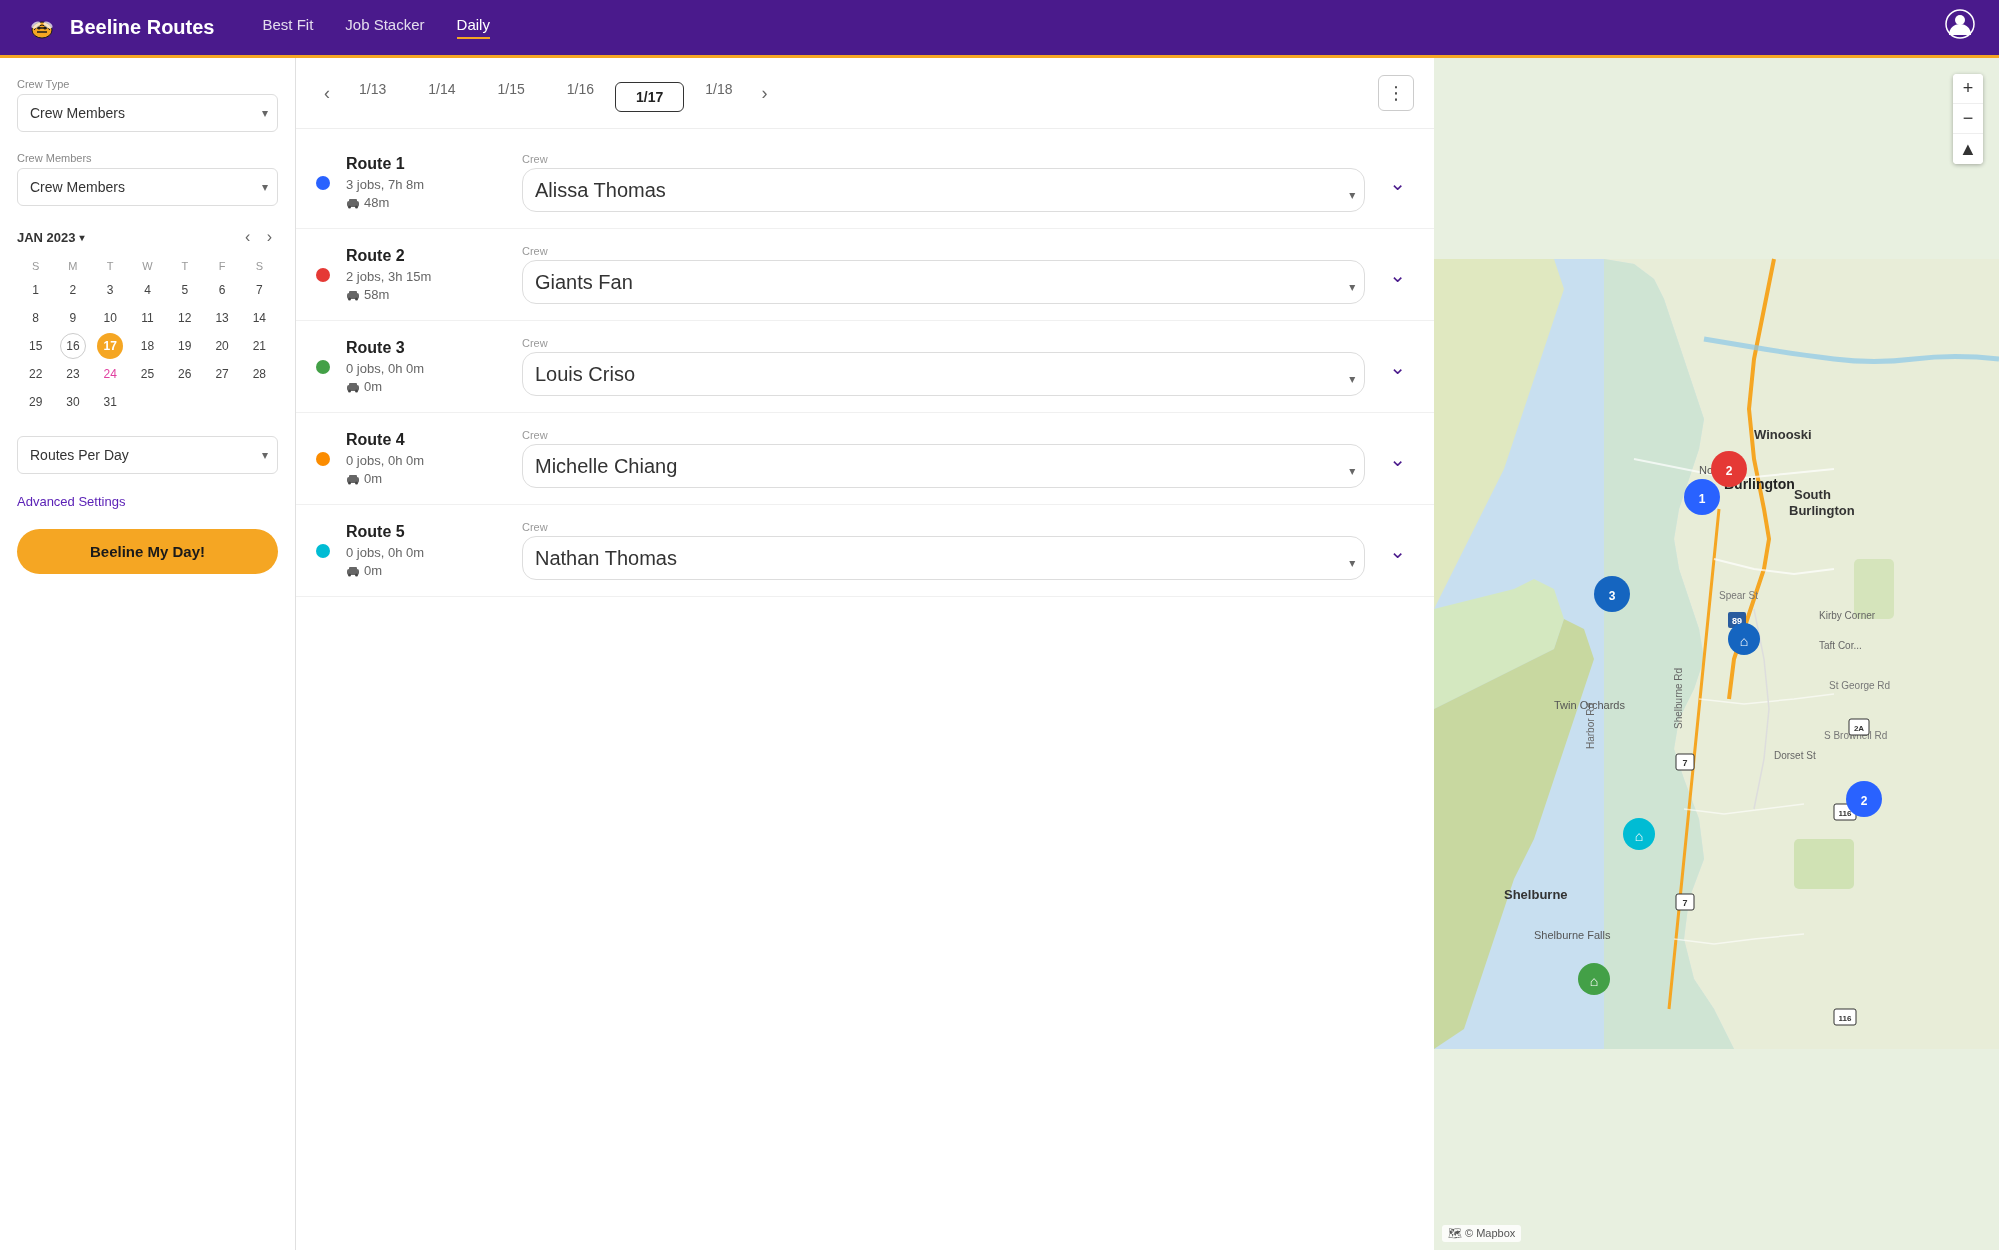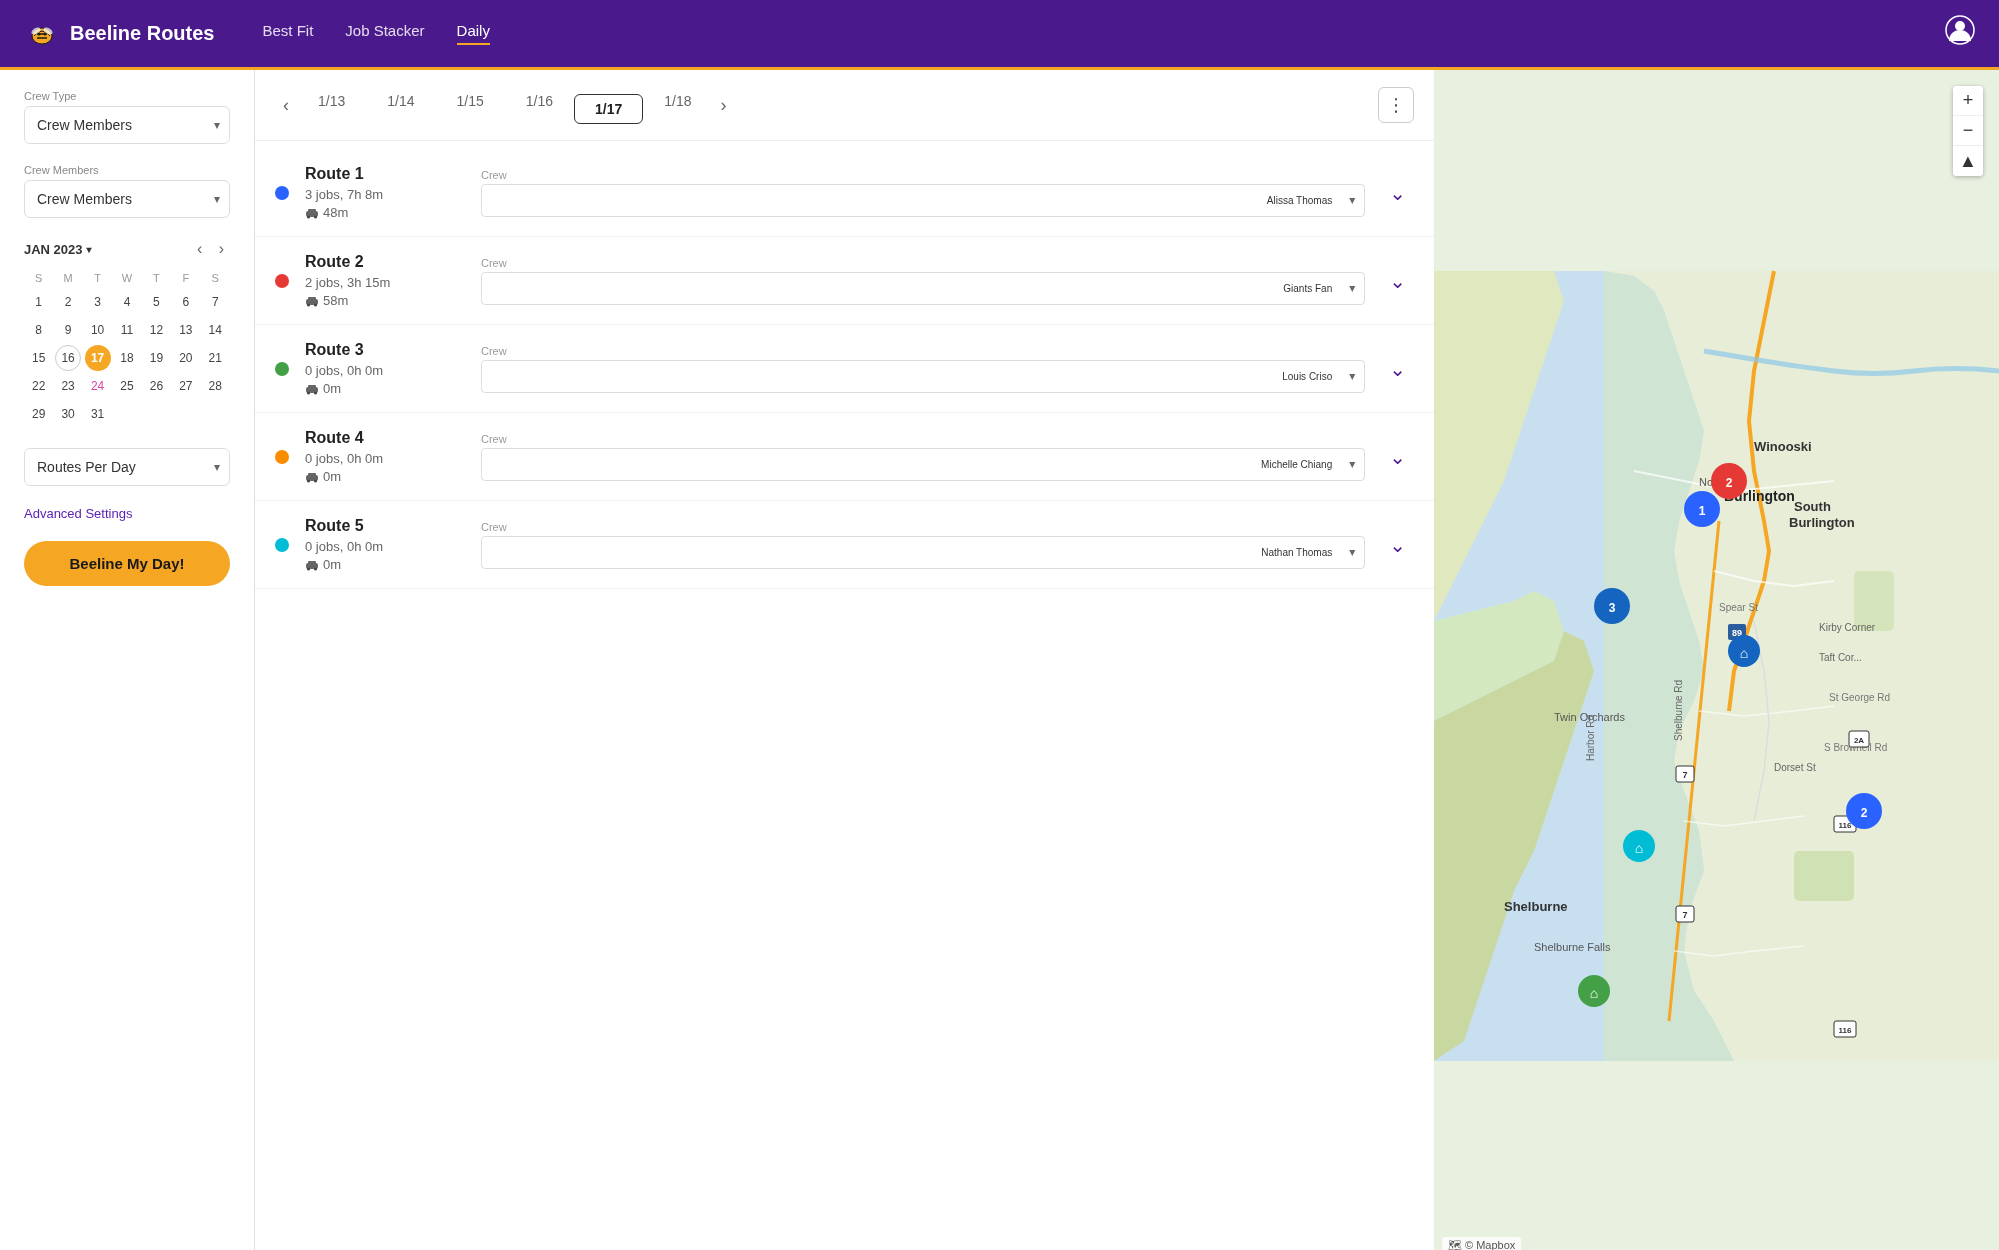--- a/index.html
+++ b/index.html
@@ -1,21 +1,21 @@
 <!DOCTYPE html>
 <html><head>
   <meta charset="utf-8">
   <style>
     * { box-sizing: border-box; margin: 0; padding: 0; }
     body { font-family: -apple-system, BlinkMacSystemFont, 'Segoe UI', sans-serif; background: #f5f5f5; overflow: hidden; }
 
     
     .header {
       background: #4a1a8c;
-      height: 70px;
+      height: 58px;
       display: flex;
       align-items: center;
       padding: 0 24px;
       position: relative;
       z-index: 10;
       border-bottom: 3px solid #f5a623;
     }
     .logo-area {
       display: flex;
       align-items: center;
@@ -58,24 +58,24 @@
     }
 
     
     .main-layout {
       display: flex;
       height: calc(100vh - 58px);
     }
 
     
     .sidebar {
-      width: 255px;
+      width: 296px;
       background: white;
       border-right: 1px solid #e0e0e0;
-      padding: 20px 24px;
+      padding: 20px 17px;
       overflow-y: auto;
       flex-shrink: 0;
     }
     .form-group {
       margin-bottom: 20px;
     }
     .form-label {
       font-size: 11px;
       color: #888;
       margin-bottom: 4px;
@@ -299,29 +299,28 @@
       position: relative;
     }
     .crew-label {
       font-size: 11px;
       color: #999;
       margin-bottom: 3px;
     }
     .crew-select {
       width: 100%;
       border: 1px solid #ddd;
-      border-radius: 4px;
+      border-radius: 14px;
       padding: 10px 32px 10px 12px;
-      font-size: 10px;
+      font-size: 20px;
       color: #333;
       background: white;
       appearance: none;
       cursor: pointer;
       outline: none;
-      text-align: right;
     }
     .crew-select-arrow {
       position: absolute;
       right: 10px;
       bottom: 10px;
       color: #666;
       pointer-events: none;
       font-size: 12px;
     }
     .route-expand {

